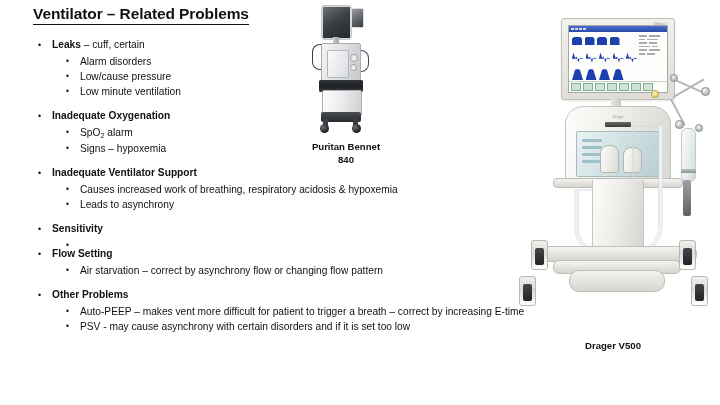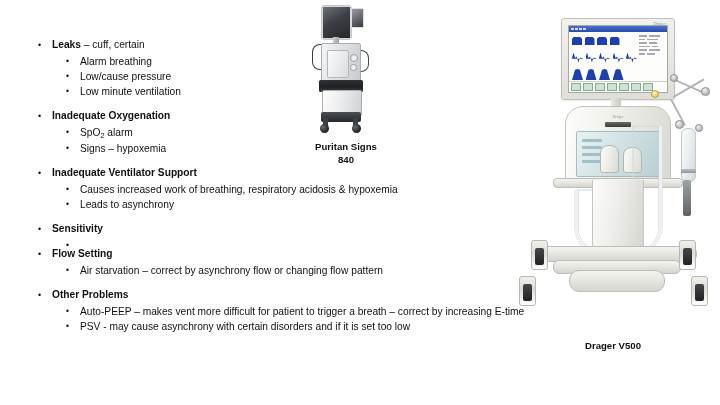--- a/index.html
+++ b/index.html
@@ -458,30 +458,31 @@
     background: radial-gradient(circle at 35% 30%, #fff6bf, #d9c246);
     border-radius: 50%;
     border: 0.5px solid #b8a43c;
   }
 </style>
 </head>
 <body>
 
 <div class="slide">
 
+  <div class="slide-title">Ventilator – Related Problems</div>
 
   <div class="content">
 
     <div class="group">
       <div class="lvl1">
         <span class="dot">•</span><span class="head">Leaks</span><span class="tail"> – cuff, certain</span>
       </div>
       <div class="sub-list">
         <div class="lvl2">
-          <span class="dot">•</span><span>Alarm breathing</span>
+          <span class="dot">•</span><span>Alarm disorders</span>
         </div>
         <div class="lvl2">
           <span class="dot">•</span><span>Low/cause pressure</span>
         </div>
         <div class="lvl2">
           <span class="dot">•</span><span>Low minute ventilation</span>
         </div>
       </div>
     </div>
 
@@ -565,21 +566,21 @@
     <div class="pb-tray"></div>
     <div class="pb-drawer"></div>
     <div class="pb-base"></div>
     <div class="pb-leg" style="left:11px;"></div>
     <div class="pb-leg" style="left:41px;"></div>
     <div class="pb-wheel" style="left:8px;"></div>
     <div class="pb-wheel" style="left:40px;"></div>
   </div>
 
   <div class="caption" id="pb-caption">
-    <div>Puritan Signs</div>
+    <div>Puritan Bennet</div>
     <div>840</div>
   </div>
 
   <div class="drager">
 
     <div class="dr-monitor">
       <div class="dr-brand">Dräger</div>
       <div class="dr-screen">
         <div class="dr-titlebar">
           <i></i>

